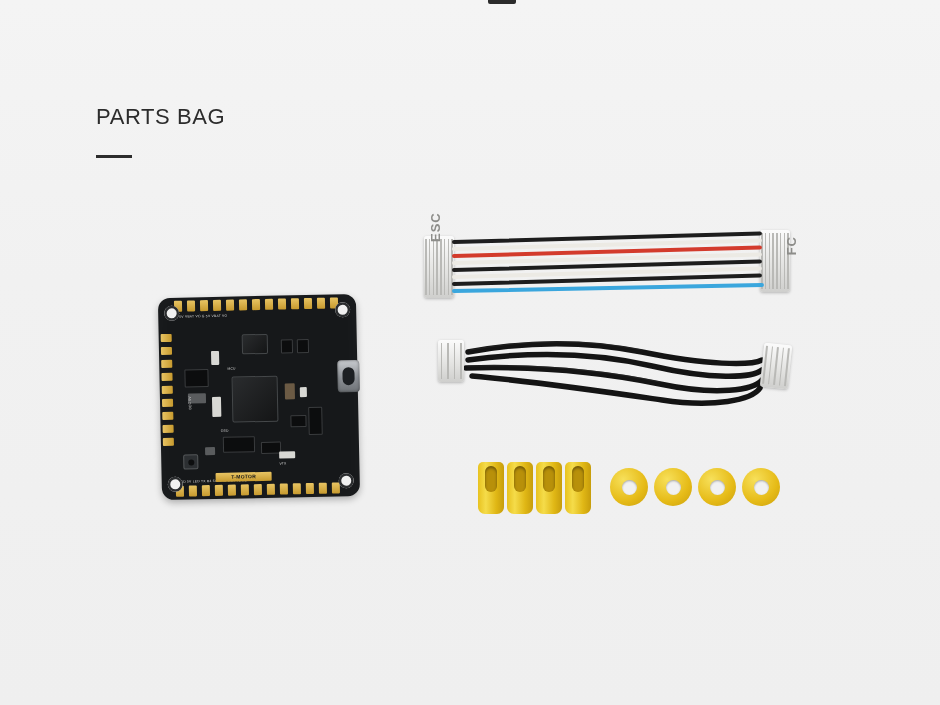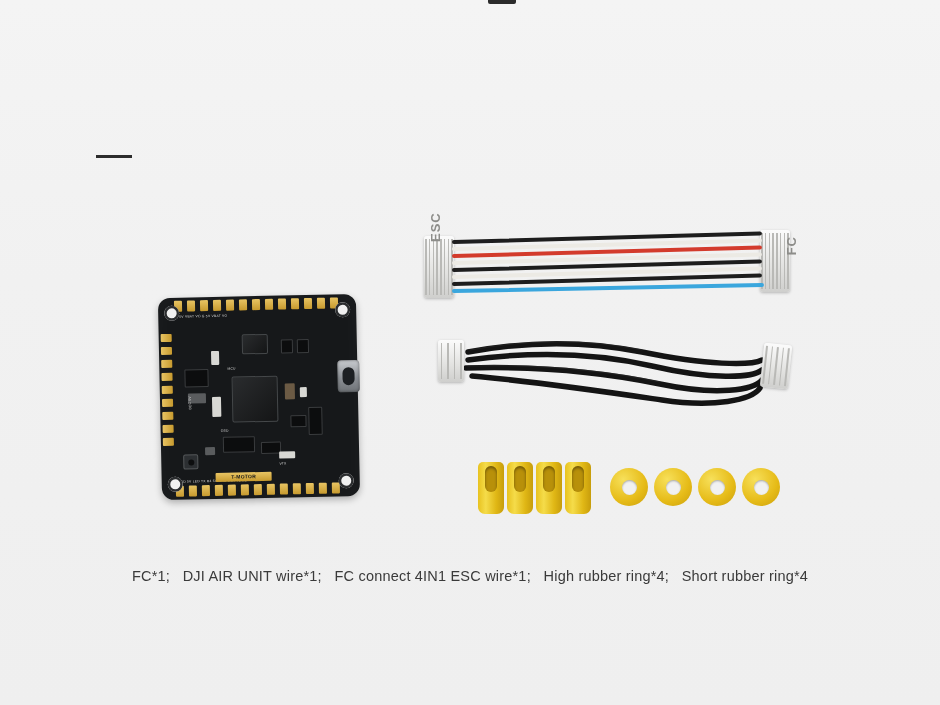--- a/index.html
+++ b/index.html
@@ -278,20 +278,21 @@
     box-shadow: inset 0 1px 2px rgba(0,0,0,0.3);
   }
 </style>
 </head>
 <body>
 
 <div class="page">
 
   <div class="top-artifact"></div>
 
+  <div class="heading">PARTS BAG</div>
   <div class="rule"></div>
 
   <div class="fc-board">
     <div class="fc-pcb">
 
       <div class="pad-row" style="left:16px; top:3px;">
         <div class="pad"></div>
         <div class="pad"></div>
         <div class="pad"></div>
         <div class="pad"></div>
@@ -448,15 +449,14 @@
     <div class="high-ring" style="left:29px; top:0px;"></div>
     <div class="high-ring" style="left:58px; top:0px;"></div>
     <div class="high-ring" style="left:87px; top:0px;"></div>
 
     <div class="short-ring" style="left:132px; top:6px;"></div>
     <div class="short-ring" style="left:176px; top:6px;"></div>
     <div class="short-ring" style="left:220px; top:6px;"></div>
     <div class="short-ring" style="left:230px; top:6px; left:264px;"></div>
   </div>
 
-  <div class="caption"><span>FC*1;   DJI AIR UNIT wire*1;   FC connect 4IN1 ESC wire*1;   High rubber ring*4;   Short rubber ring*4</span></div>
 
 </div>
 
 </body></html>

